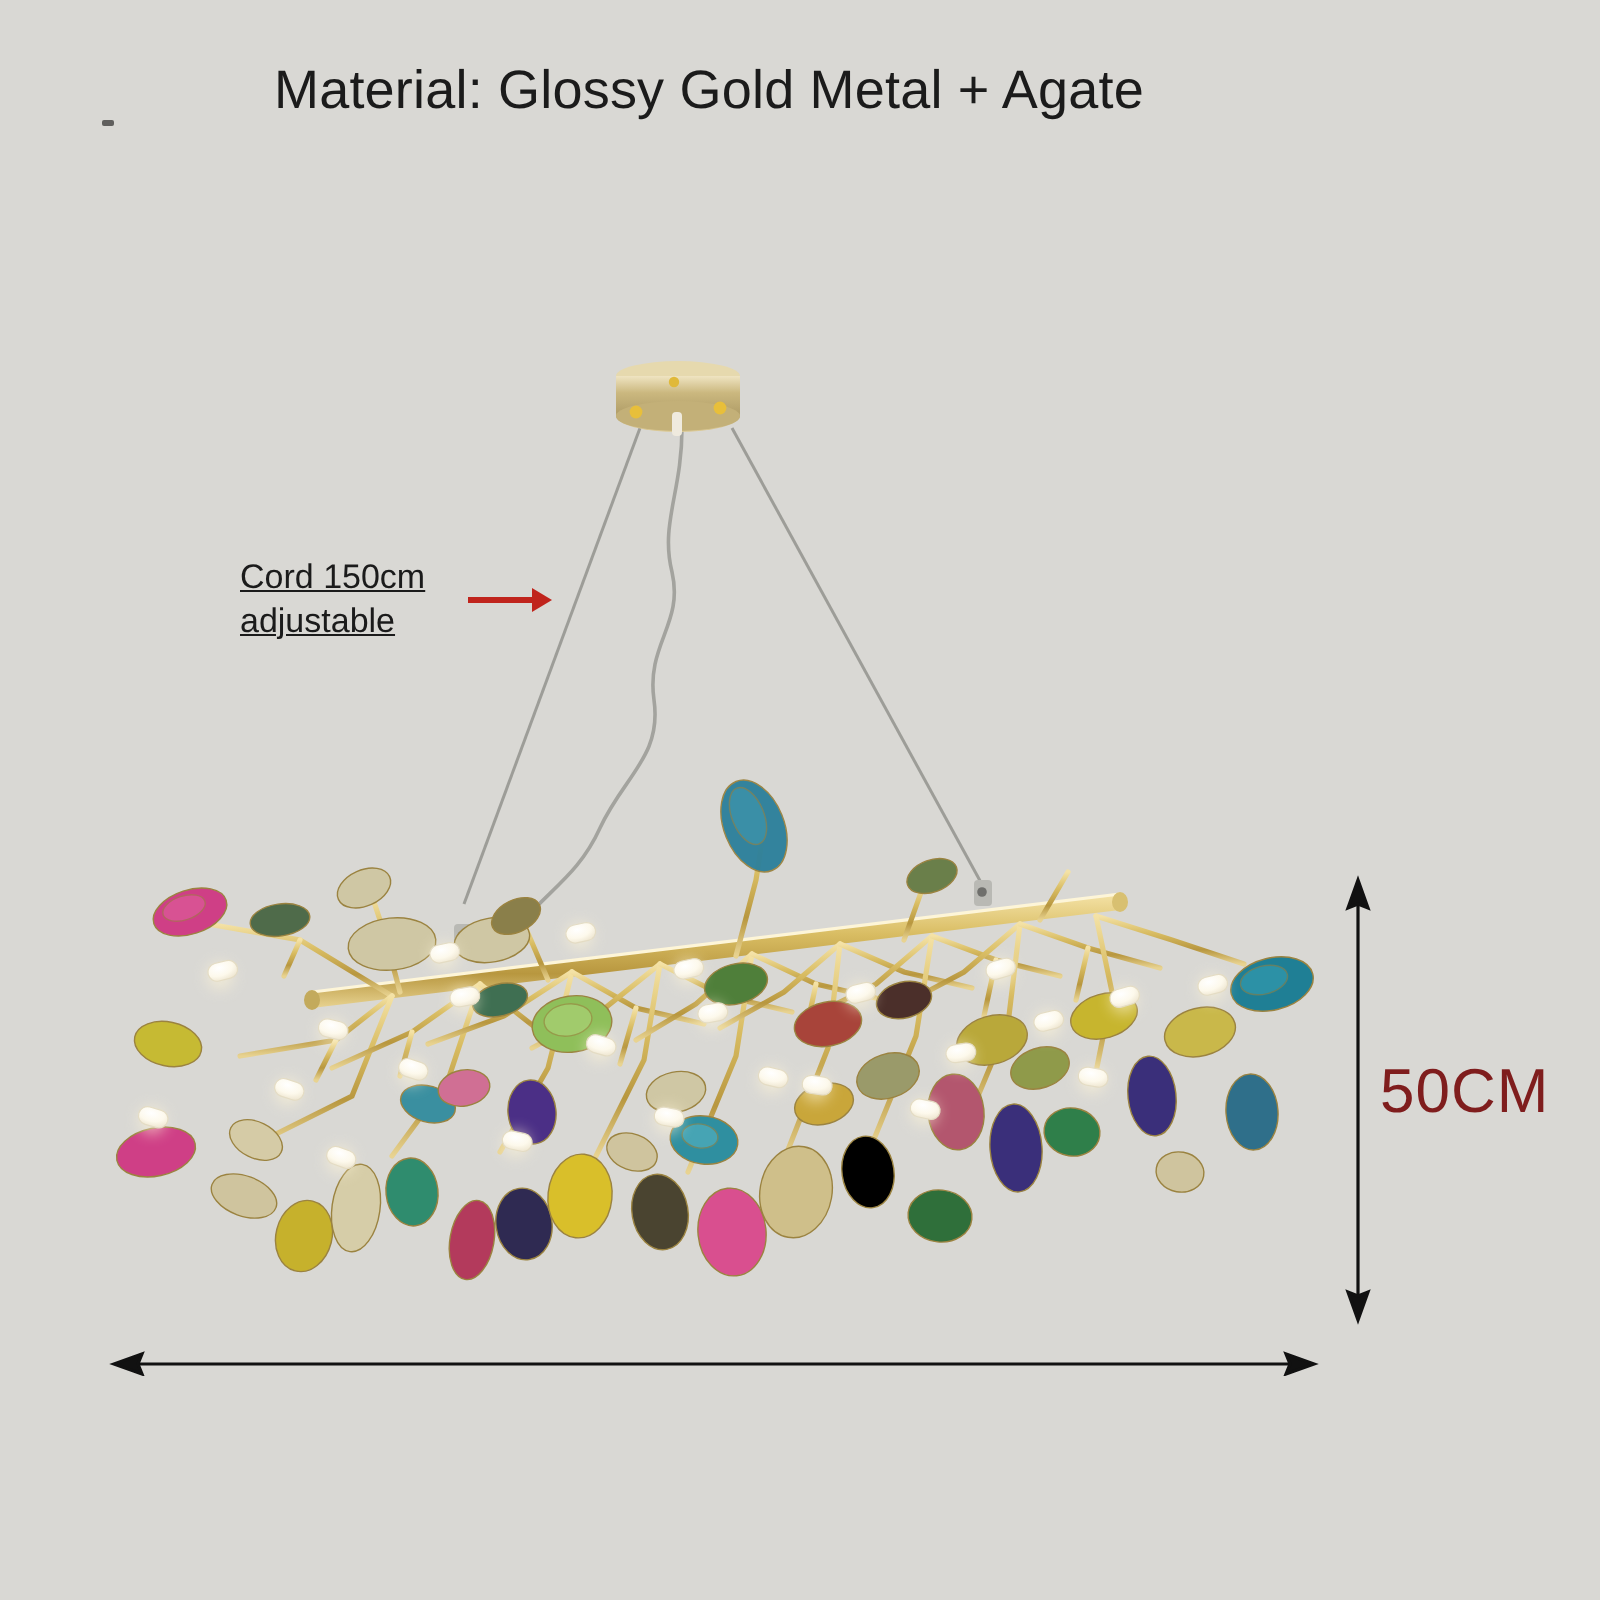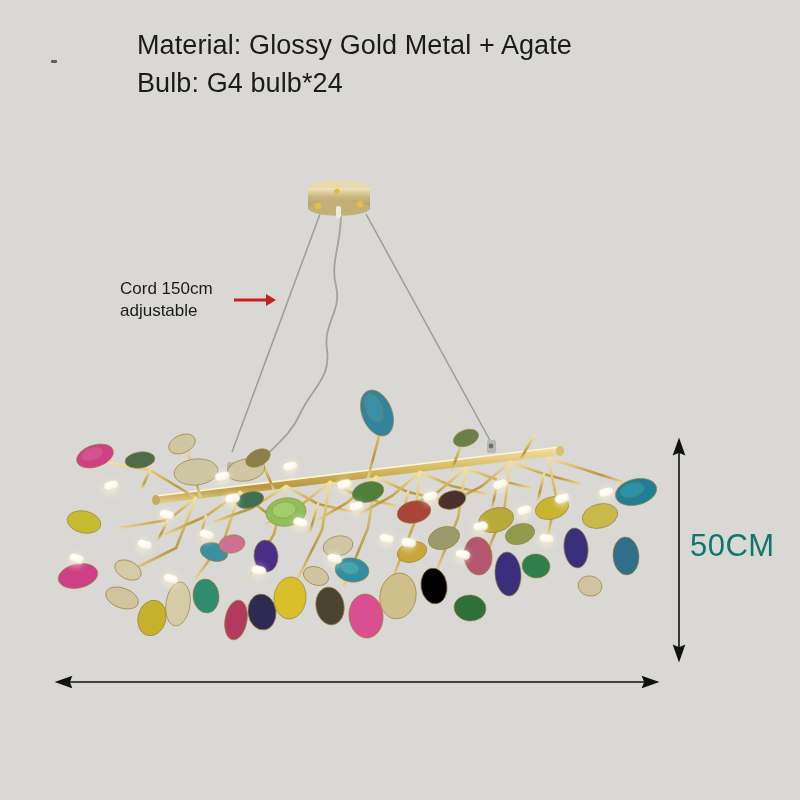--- a/index.html
+++ b/index.html
@@ -24,24 +24,24 @@
     font-size:27px;line-height:38px;
     letter-spacing:.1px;white-space:nowrap;
   }
   .spec-line{display:block;}
 
   
   .cord-note{
     position:absolute;left:120px;top:278px;
     color:#1b1b1b;font-size:17px;line-height:22px;white-space:nowrap;
   }
-  .cord-note span{display:block;}
+  .cord-note span{display:block;text-decoration:underline;}
 
   
-  .dim-label{position:absolute;color:#0f766e;white-space:nowrap;text-align:center;}
+  .dim-label{position:absolute;color:#7f1d1d;white-space:nowrap;text-align:center;}
   .dim-h{left:320px;top:692px;font-size:31px;letter-spacing:.5px;}
   .dim-v{left:690px;top:528px;font-size:31px;letter-spacing:.5px;}
 
   .speck{
     position:absolute;left:51px;top:60px;width:6px;height:3px;
     background:#4a4a48;border-radius:1px;opacity:.85;
   }
 </style>
 </head>
 <body>
@@ -288,21 +288,20 @@
 
     <g stroke="#111" stroke-width="1.6" fill="#111">
       <line x1="679" y1="445" x2="679" y2="655"></line>
       <path d="M679,440 L674,454 L679,452 L684,454 Z"></path>
       <path d="M679,660 L674,646 L679,648 L684,646 Z"></path>
     </g>
   </svg>
 
   <div class="spec-block">
     <span class="spec-line">Material: Glossy Gold Metal + Agate</span>
-    <span class="spec-line">Bulb: G4 bulb*24</span>
   </div>
 
   <div class="cord-note">
     <span>Cord 150cm</span>
     <span>adjustable</span>
   </div>
 
   <div class="dim-label dim-v">50CM</div>
 
 </div>

